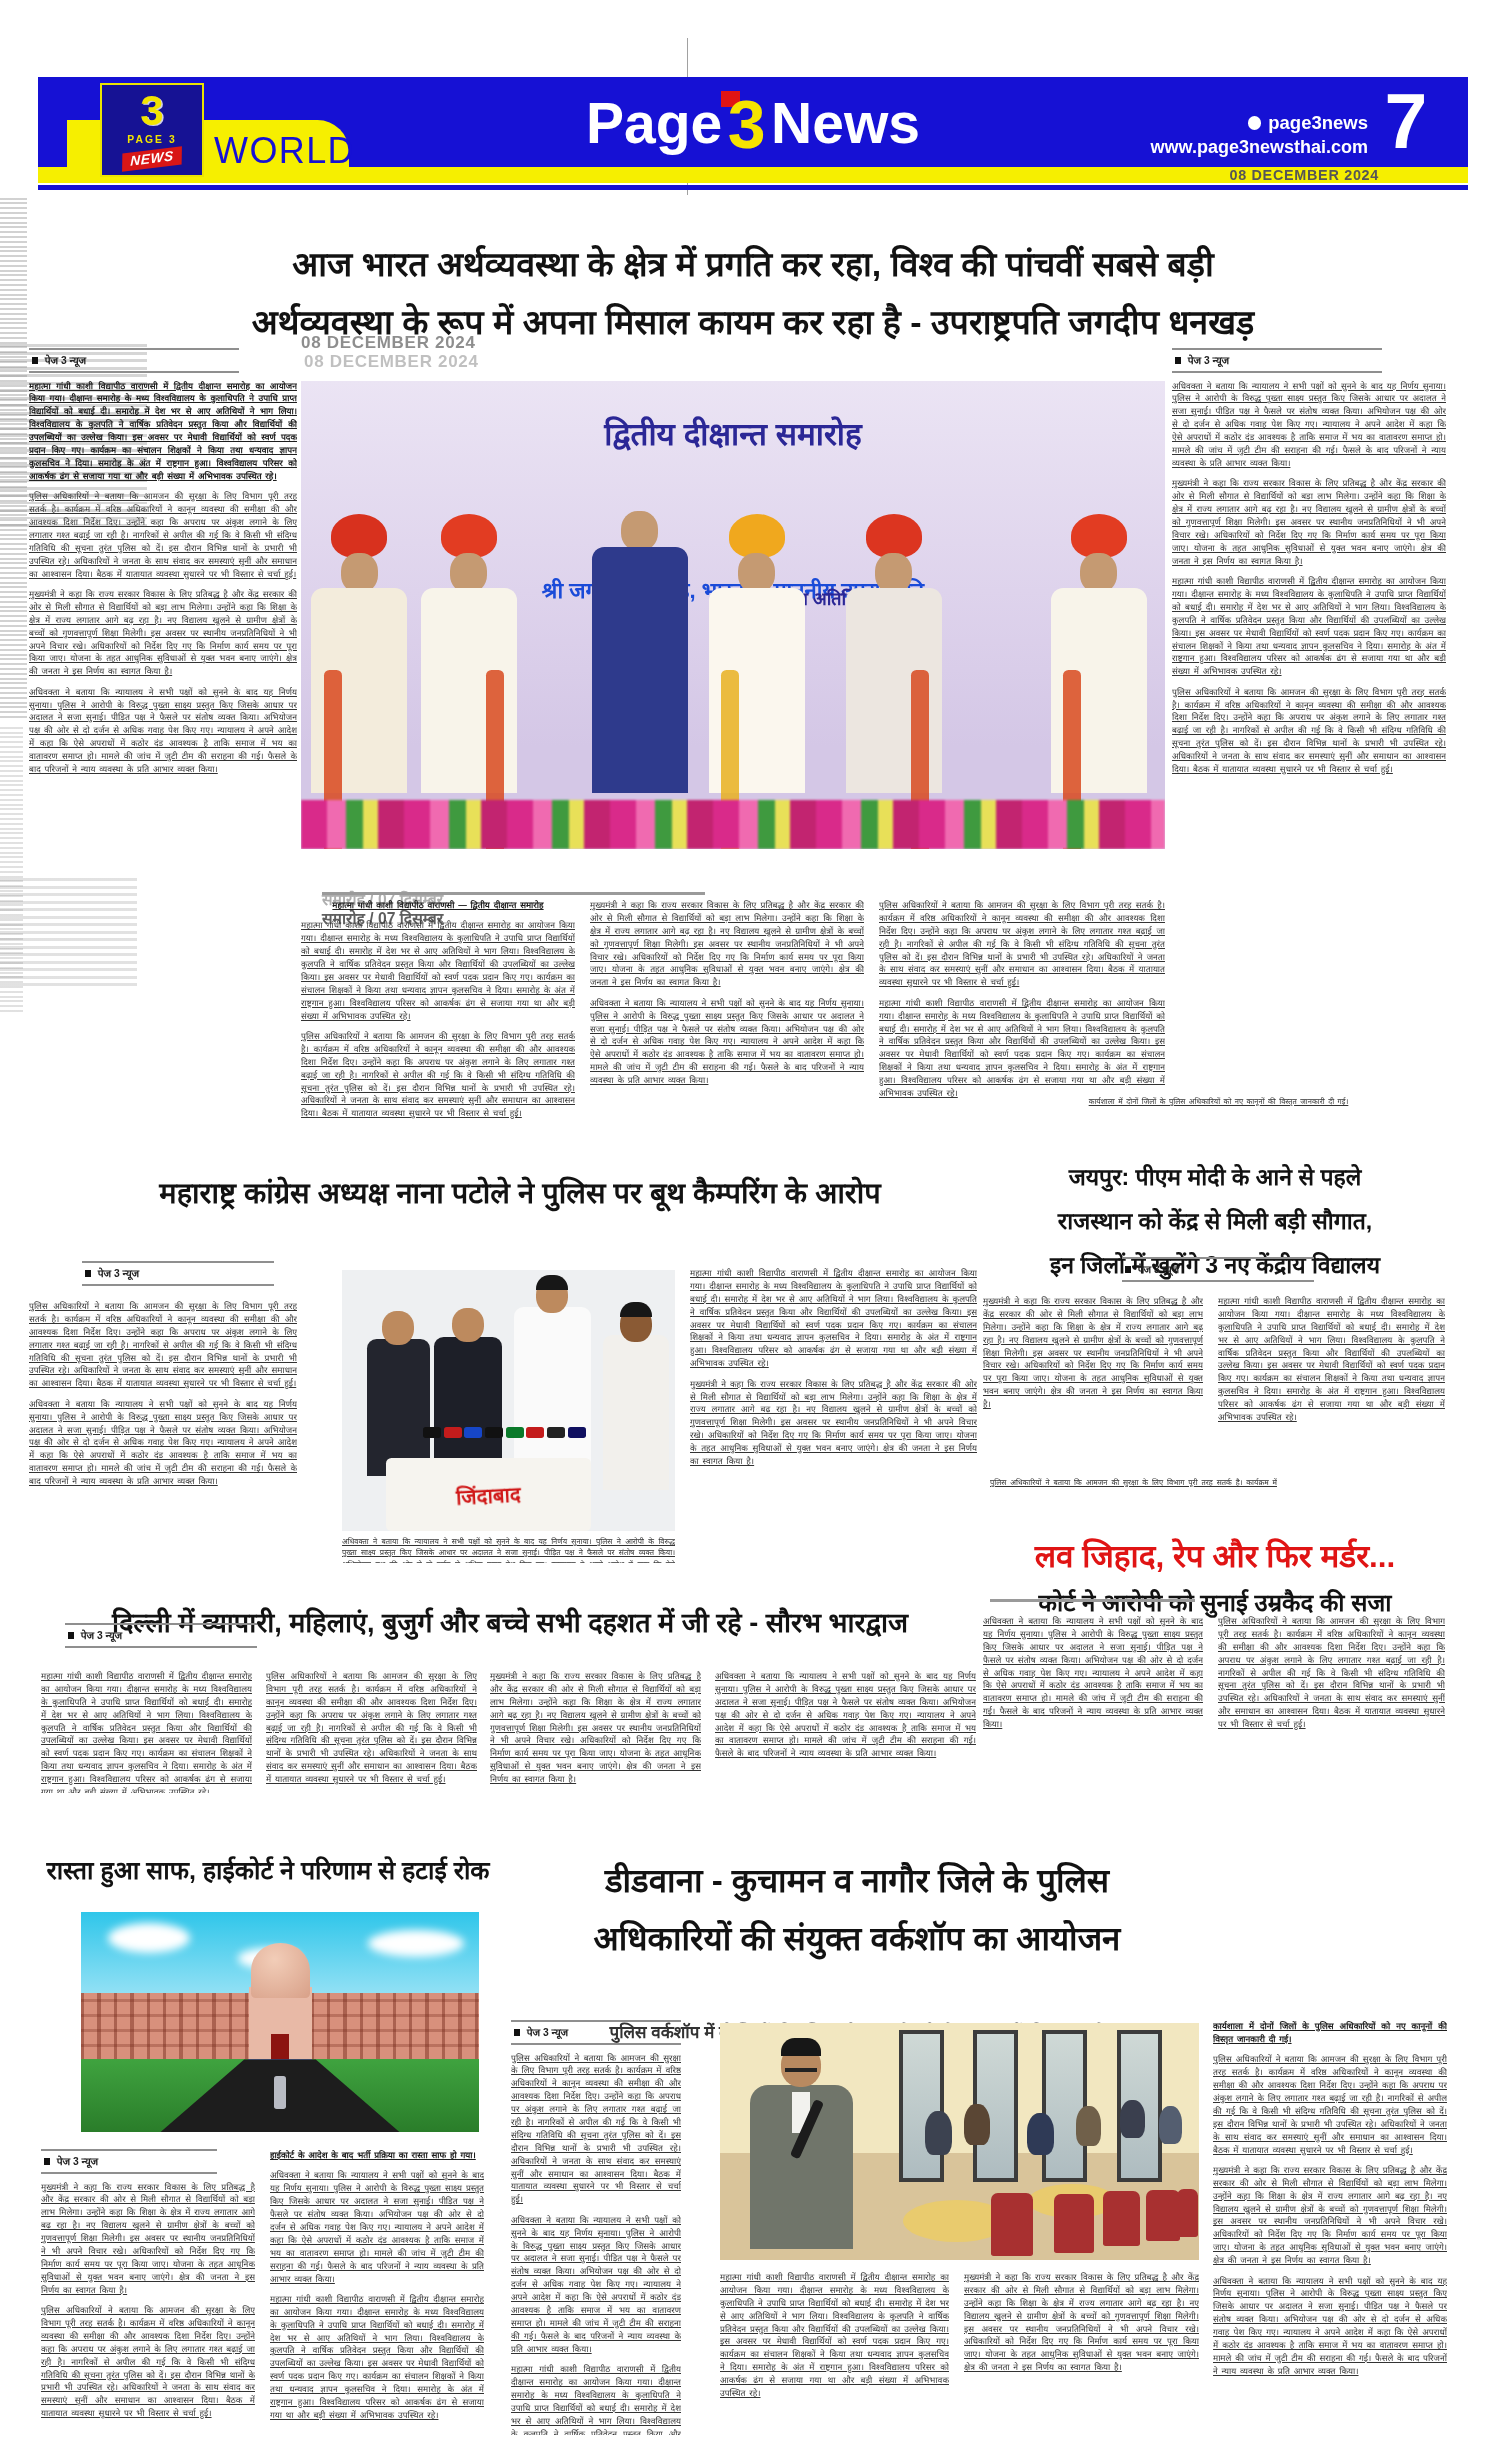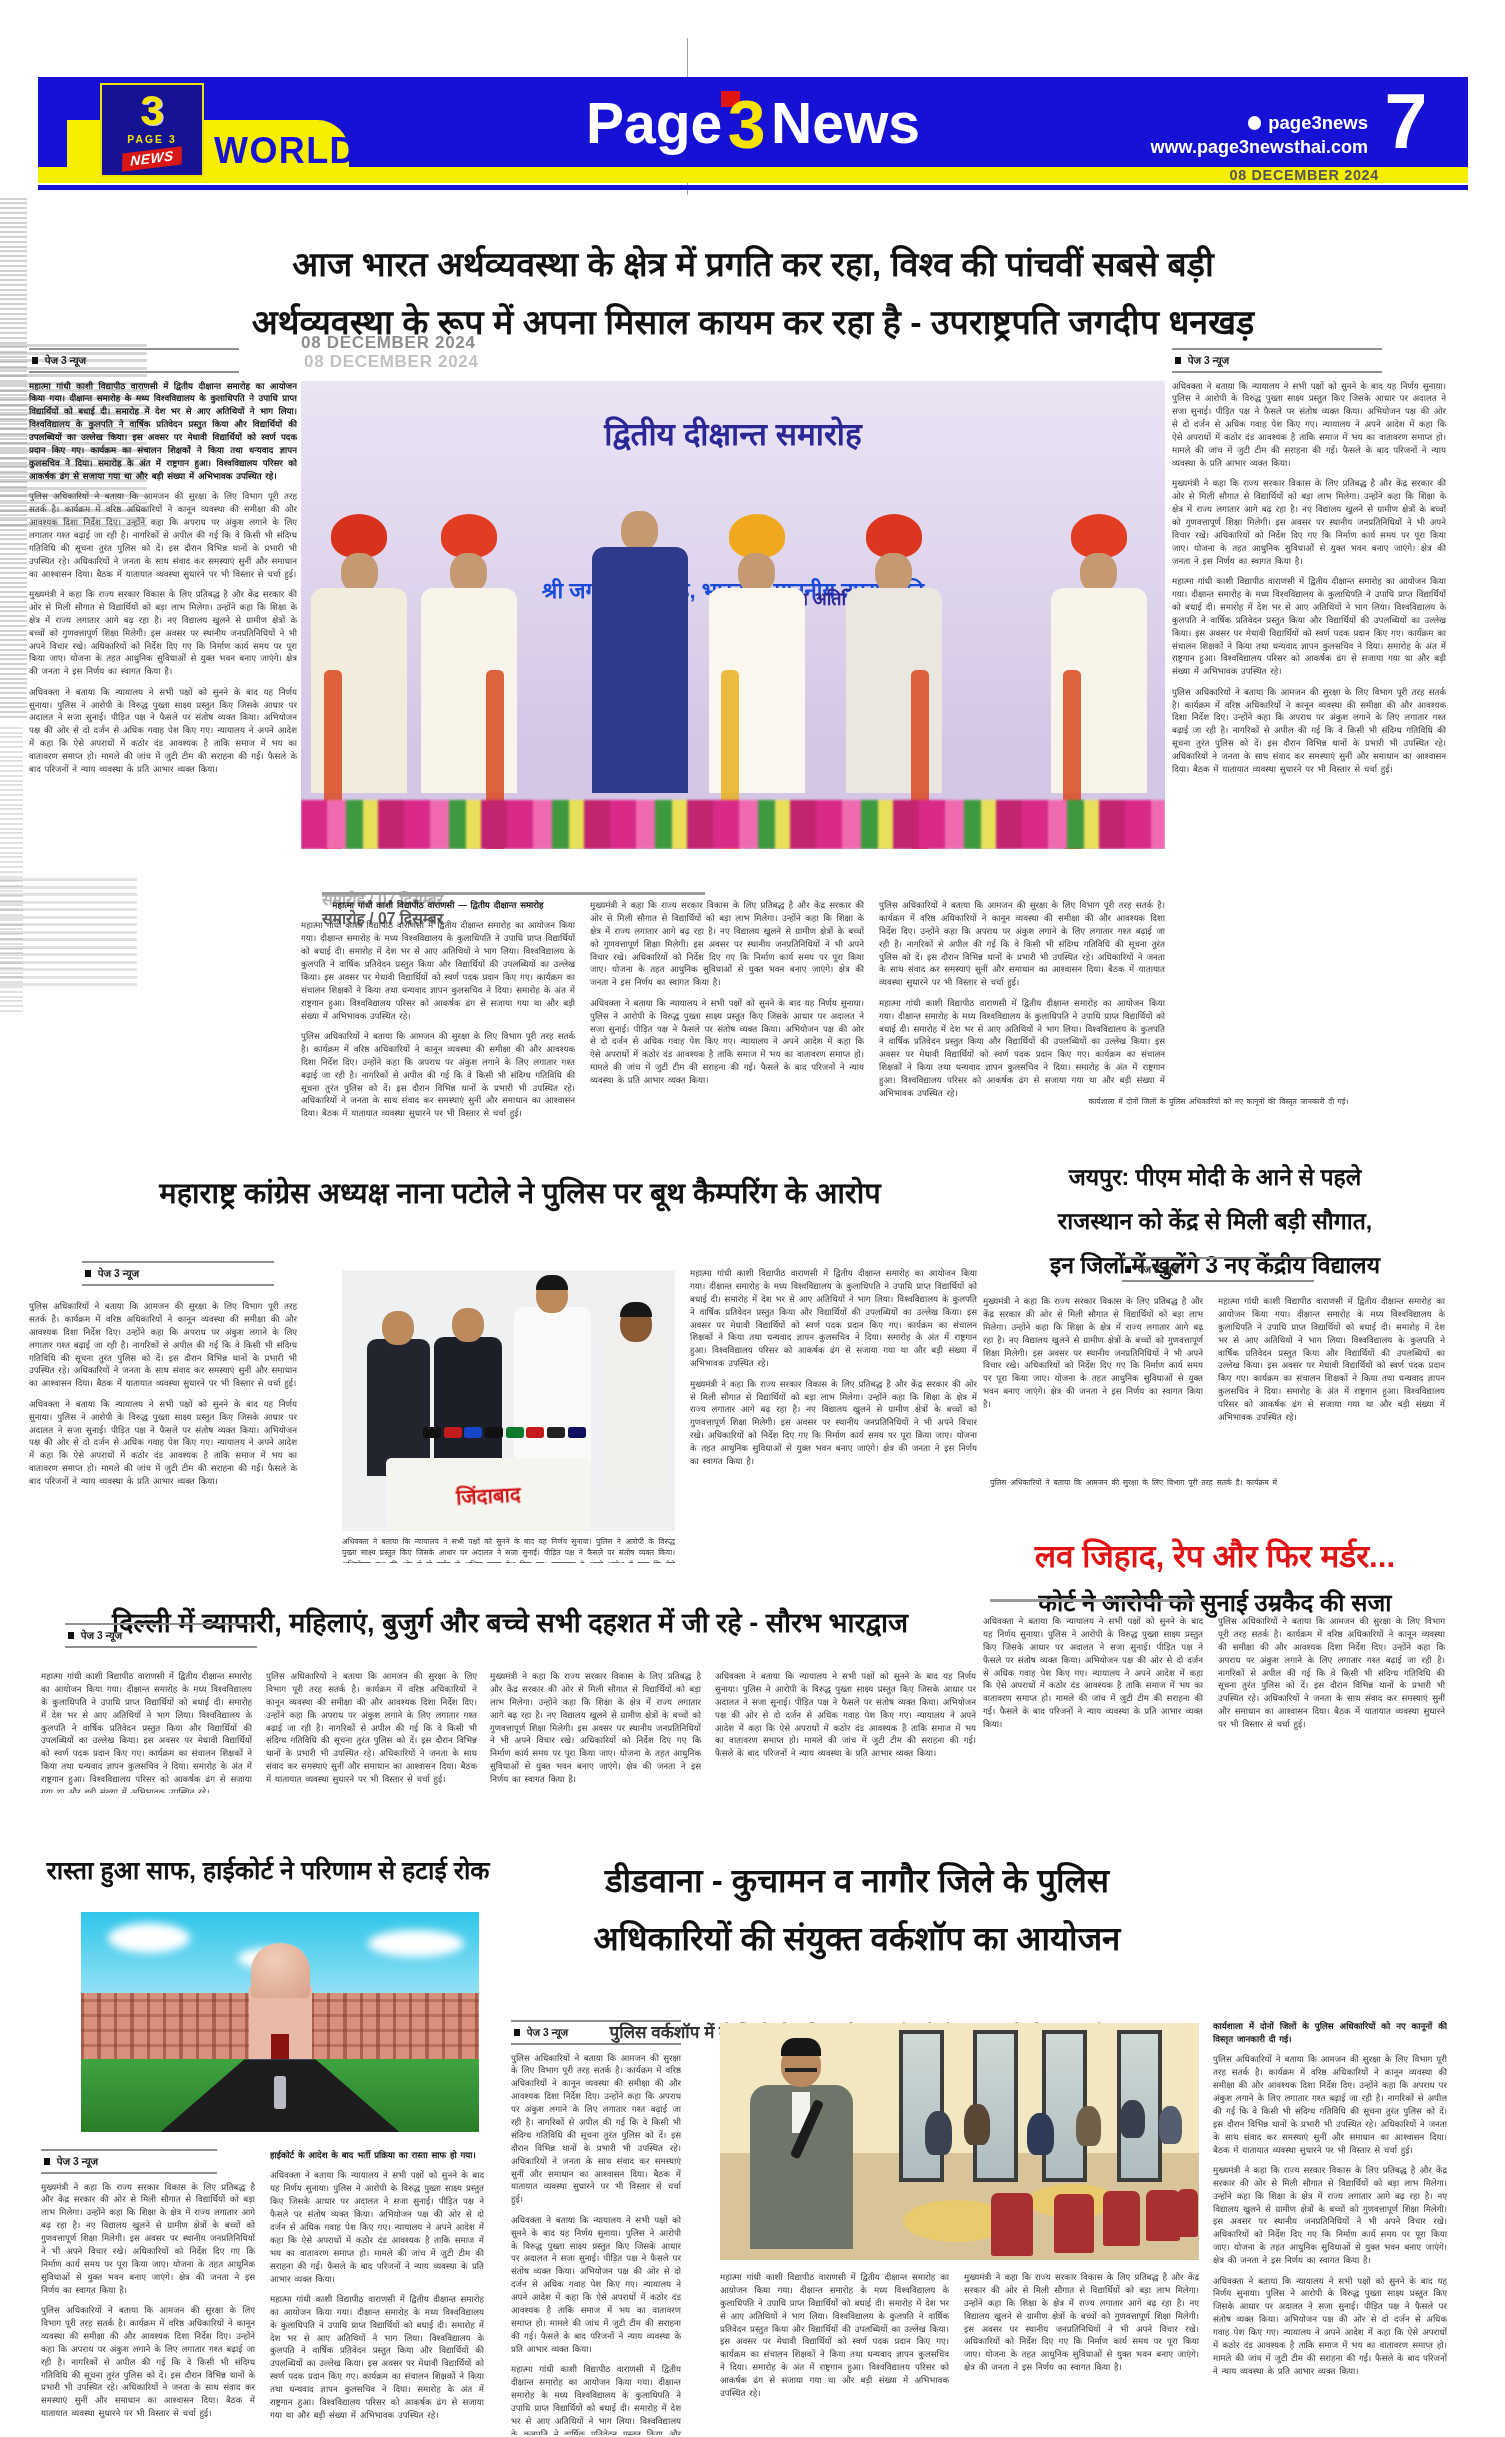--- a/index.html
+++ b/index.html
@@ -3,21 +3,21 @@
 <meta charset="utf-8">
 <style>
   html,body{margin:0;padding:0;background:#ffffff;}
   .page{position:relative;width:1506px;height:2438px;background:#fff;overflow:hidden;
         font-family:"Liberation Sans",sans-serif;}
   .a{position:absolute;}
   
   .band{background:#1611d4;}
   .ystrip{background:#f6ef00;}
   .worldtab{background:#f6ef00;border-top-right-radius:31.5px;}
-  .world{font-size:36px;font-weight:700;color:#1611d4;letter-spacing:1.4px;line-height:62px;padding-left:147px;}
+  .world{font-size:36px;font-weight:400;color:#1611d4;letter-spacing:1.4px;line-height:62px;padding-left:147px;}
   .logo{background:#161294;border:2.1px solid #ece400;box-sizing:border-box;text-align:center;}
   .logo .n3{font-size:42px;font-weight:800;color:#f2e400;line-height:44px;margin-top:4.1px;
             text-shadow:1.4px 1.4px 0 rgba(255,255,255,.8);}
   .logo .p3{font-size:10.3px;font-weight:800;color:#f2e400;letter-spacing:2.1px;margin-top:1.4px;}
   .ribbon{display:inline-block;background:#d81616;color:#fff;font-style:italic;font-weight:800;
           font-size:13.7px;padding:1.4px 8.2px;transform:rotate(-7deg) skewX(-8deg);margin-top:4.1px;letter-spacing:0.7px;}
   .mtitle{display:flex;align-items:center;justify-content:center;gap:5.5px;
           font-family:Liberation Sans, sans-serif;font-weight:700;color:#fff;text-align:center;}
   .mtitle .w{font-size:57px;line-height:1;}
   .mtitle .t3{font-size:68px;line-height:1;color:#f6e400;position:relative;font-weight:800;}
@@ -29,21 +29,21 @@
   .social .l2{font-size:18px;font-weight:700;margin-top:2.7px;}
   .seven{font-size:77px;font-weight:700;color:#fff;line-height:88px;text-align:center;}
   .datetxt{font-size:14.4px;font-weight:700;color:#565656;letter-spacing:0.7px;text-align:right;
            line-height:16.4px;filter:blur(0.3px);}
   
   .hl{font-weight:800;color:#121212;text-align:center;margin-top:37px;}
   .ghost{font-size:17px;font-weight:700;color:#8e8e8e;filter:blur(0.5px);letter-spacing:0.7px;}
   
   .col{overflow:hidden;}
   .greek{font-size:8.6px;line-height:1.5;text-align:justify;color:#333;margin:0 0 7.5px 0;
-         filter:blur(0.3px);word-spacing:1.4px;}
+         filter:blur(0.3px);word-spacing:1.4px;text-decoration:underline;}
   .greek.bold{font-weight:700;color:#1d1d1d;}
   .greek.small{font-size:7.5px;}
   .byline{border-top:2.1px solid #8f8f8f;border-bottom:2.1px solid #8f8f8f;padding:3.4px 2.7px;
           font-size:10.3px;font-weight:700;color:#222;display:flex;align-items:center;gap:6.2px;
           filter:blur(0.2px);margin-bottom:6.8px;}
   .byline .sq{width:6.8px;height:6.8px;background:#111;flex:0 0 auto;}
   .caption{font-size:15.7px;font-weight:700;color:#5f5f5f;filter:blur(0.3px);line-height:19px;margin-top:37px;}
   .rule{background:#9a9a9a;}
   
   .photo1{background:linear-gradient(180deg,#ebe4f4 0%,#ded3ec 45%,#d4c7e6 78%);overflow:hidden;}

